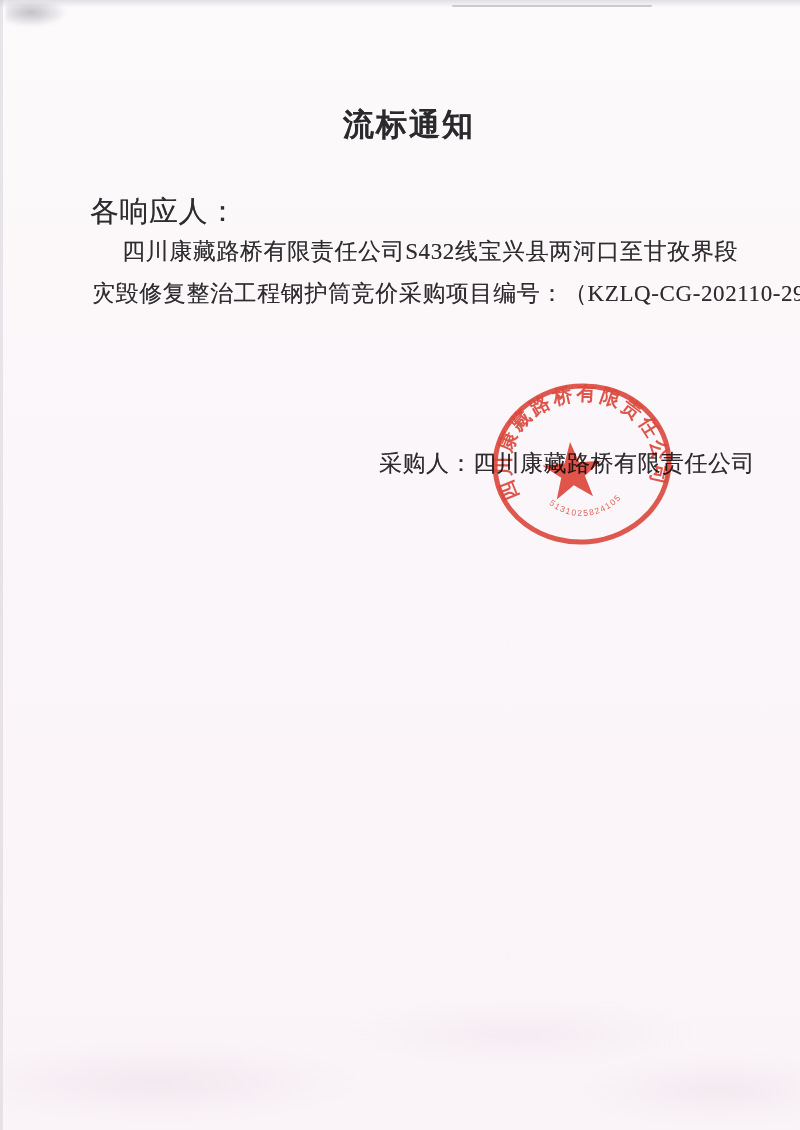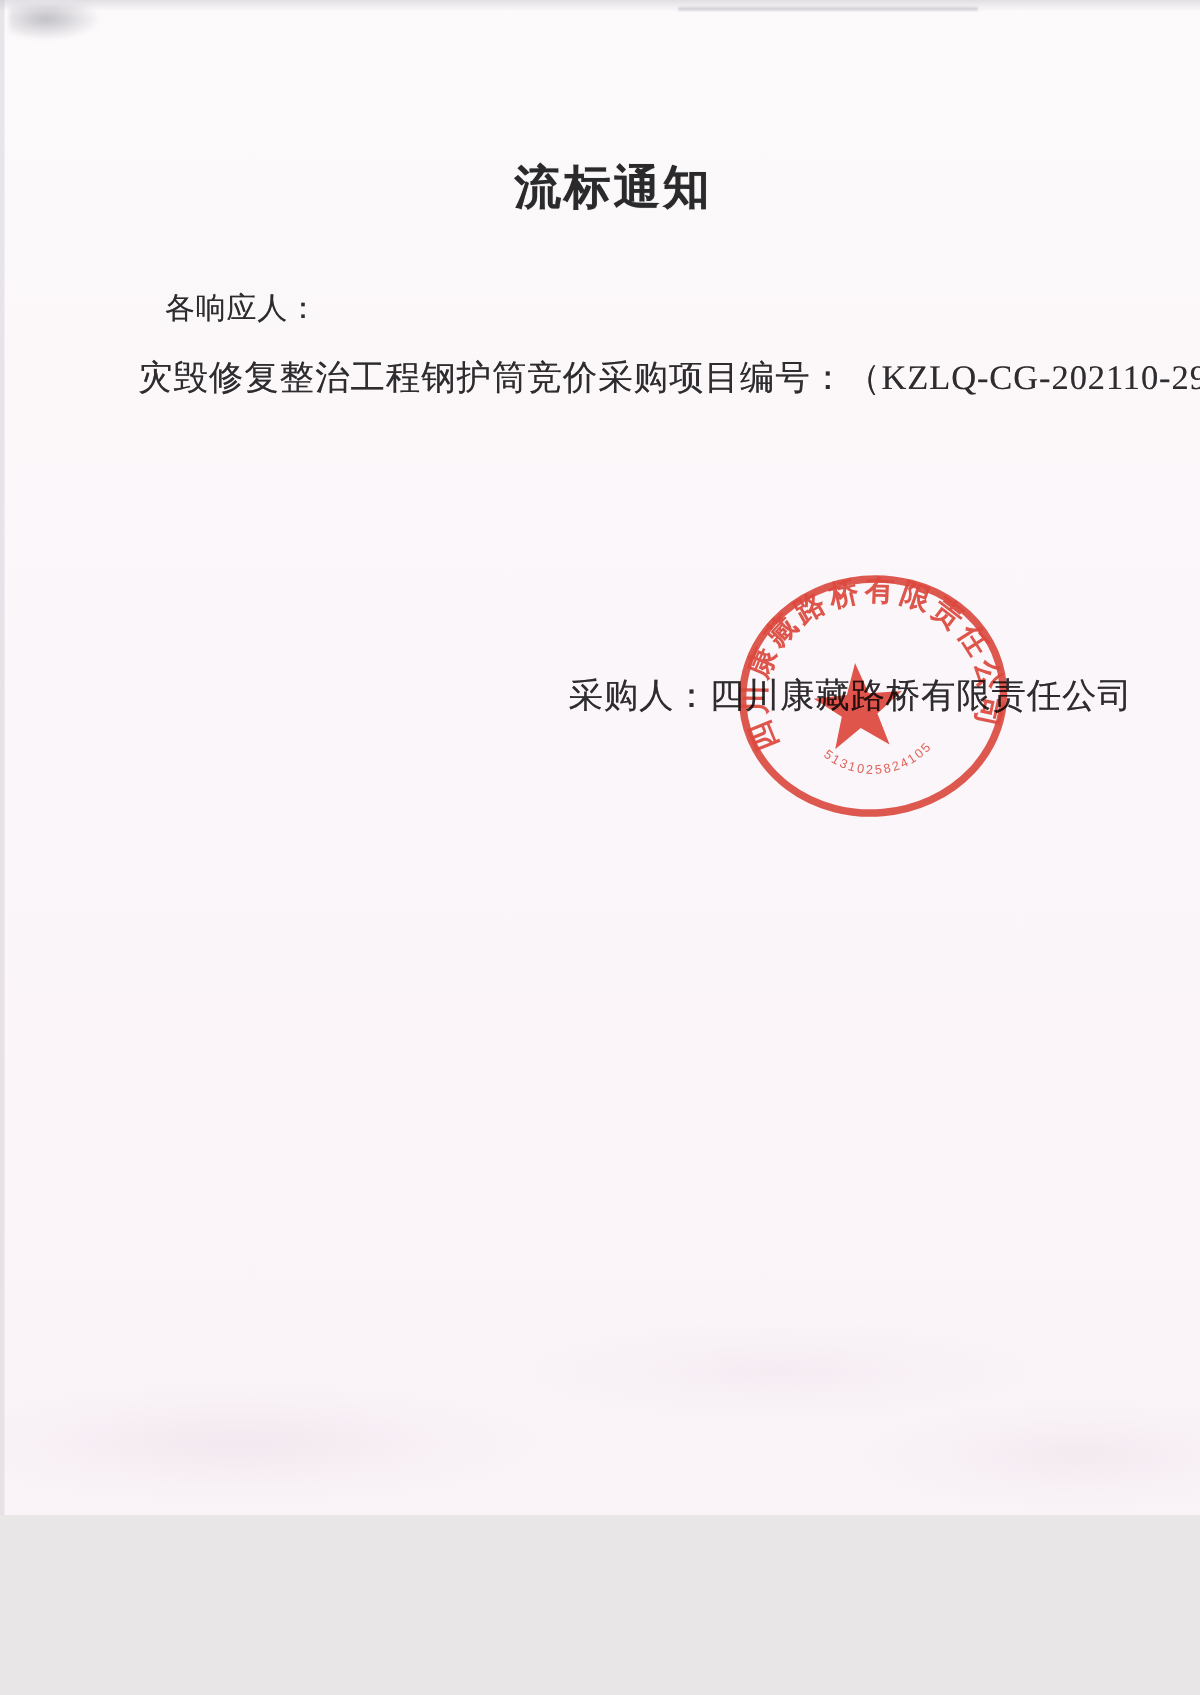--- a/index.html
+++ b/index.html
@@ -1,19 +1,19 @@
 <!DOCTYPE html>
 <html><head>
 <meta charset="utf-8">
 <style>
   html, body { margin: 0; padding: 0; background: #e9e6e8; }
   .page {
     position: relative;
     width: 800px;
-    height: 1010px;
+    height: 1130px;
     margin: 0 auto;
     background: linear-gradient(180deg, #fcfafb 0%, #fbf6f9 45%, #faf4f8 100%);
     overflow: hidden;
     font-family: "Liberation Serif", "DejaVu Serif", serif;
     color: #2e2c2e;
     text-decoration: underline;
   }
   
   .scan-top-band {
     position: absolute; left: 0; top: 0; width: 100%; height: 9px;
@@ -41,23 +41,22 @@
   }
   
   .doc-title {
     position: absolute; left: 0; top: 104px; width: 100%;
     text-align: center; padding-left: 18px; box-sizing: border-box;
     font-size: 31px; font-weight: bold; letter-spacing: 2px;
     color: #2a292c; text-shadow: 0 0 0.5px rgba(42,41,44,0.55);
   }
   .doc-salutation {
     position: absolute; left: 90px; top: 192px;
-    font-size: 20px; letter-spacing: 0.5px;
+    font-size: 29px; letter-spacing: 0.5px;
     text-shadow: 0 0 0.4px rgba(46,44,46,0.5);
-    margin-left: 20px;
   }
   .doc-body {
     position: absolute; left: 92px; top: 231px; width: 665px;
     font-size: 23px; line-height: 41.5px; letter-spacing: 0.6px;
     text-shadow: 0 0 0.4px rgba(46,44,46,0.5);
   }
   .doc-body .body-line { white-space: nowrap; }
   .doc-body .body-line.indent { text-indent: 30px; }
   .doc-signature {
     position: absolute; left: 379px; top: 448px;
@@ -85,20 +84,21 @@
   <div class="scan-smudge-topleft"></div>
   <div class="scan-topline-right"></div>
   <div class="scan-left-edge"></div>
   <div class="scan-bottom-mottle"></div>
 
   <div class="doc-title">流标通知</div>
 
   <div class="doc-salutation">各响应人：</div>
 
   <div class="doc-body">
+    <div class="body-line indent">四川康藏路桥有限责任公司S432线宝兴县两河口至甘孜界段</div>
     <div class="body-line">灾毁修复整治工程钢护筒竞价采购项目编号：（KZLQ-CG-202110-29）</div>
   </div>
 
   <div class="doc-signature">采购人：四川康藏路桥有限责任公司</div>
 
 
   <div class="seal">
     <svg viewBox="0 0 225 205" xmlns="http://www.w3.org/2000/svg">
       <defs>
         <path id="sealTextArc" d="M 48.7 131 A 72 64 0 1 1 179.3 131" fill="none"></path>

